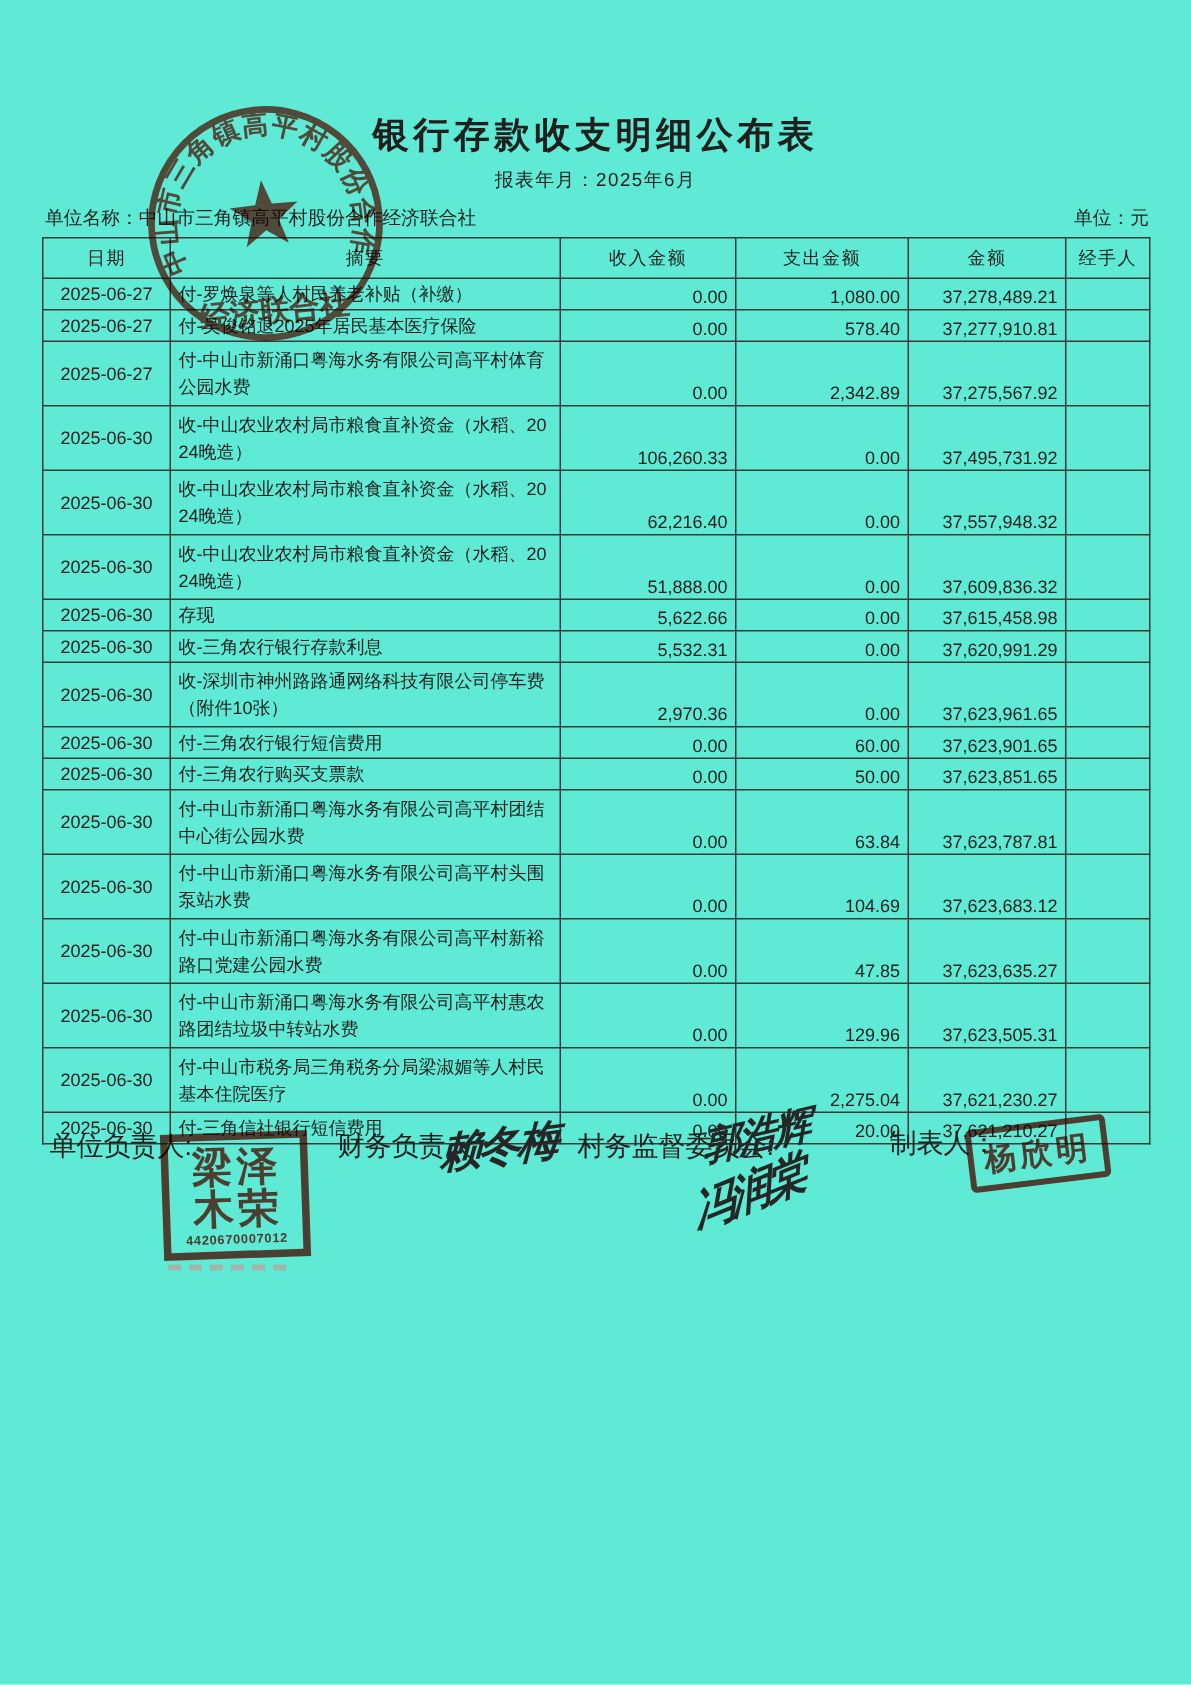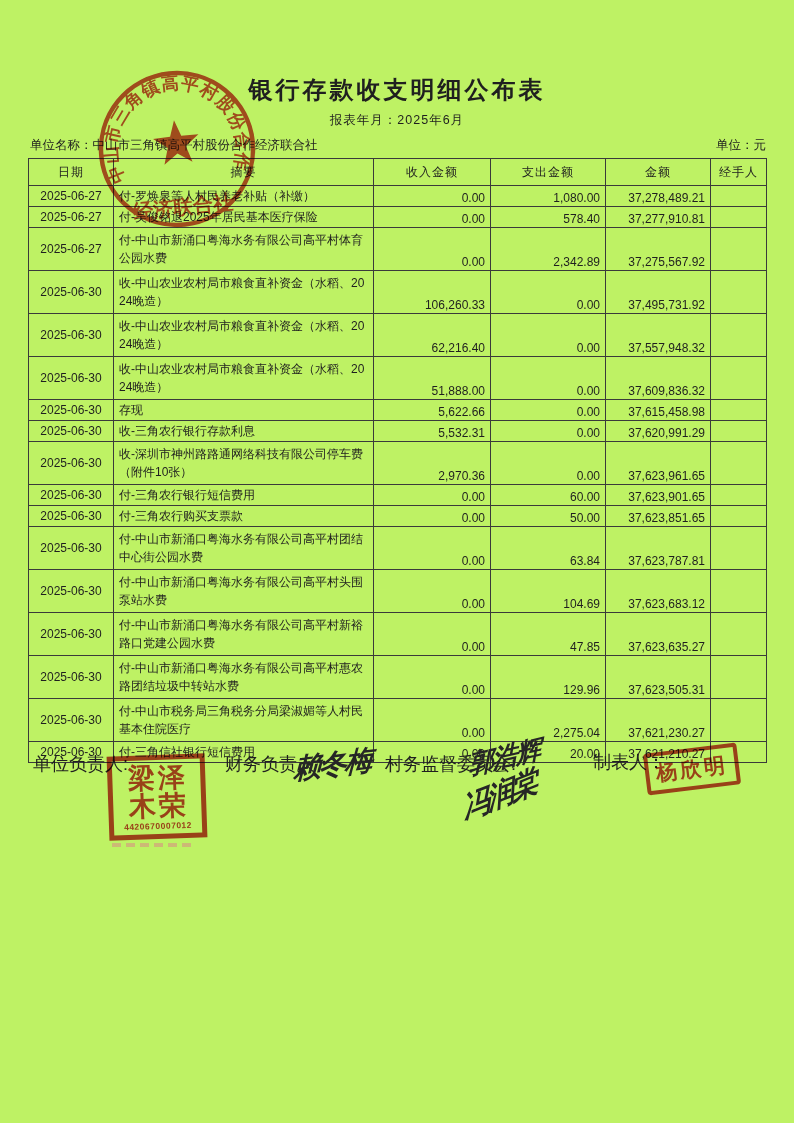--- a/index.html
+++ b/index.html
@@ -1,20 +1,20 @@
 <!DOCTYPE html>
 <html><head>
 <meta charset="utf-8">
 <style>
   html,body { margin:0; padding:0; background:#e8e8e8; }
   .page {
     position:relative;
     width:794px; height:1123px;
     margin:0 auto;
-    background:#bef264;
+    background:#5eead4;
     font-family:"Liberation Sans", sans-serif;
     color:#1f1f1f;
     overflow:hidden;
   }
   .doc-title {
     position:absolute; top:74px; left:0; width:100%;
     text-align:center;
     font-family:"Liberation Serif", serif;
     font-size:24px; font-weight:bold; letter-spacing:3px;
   }

